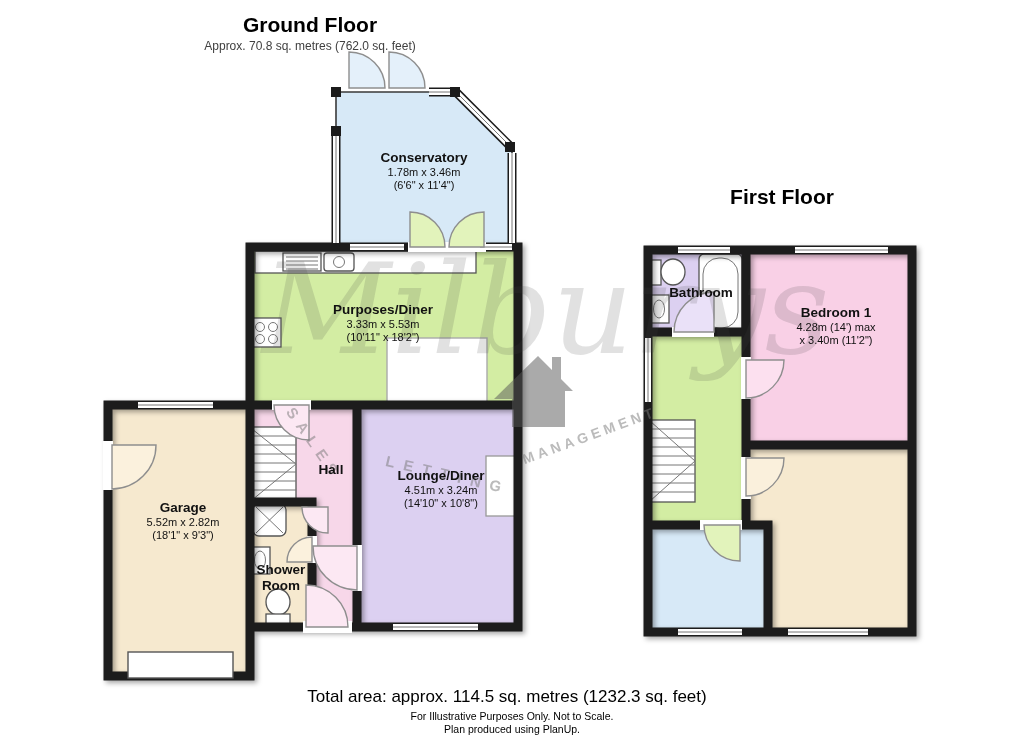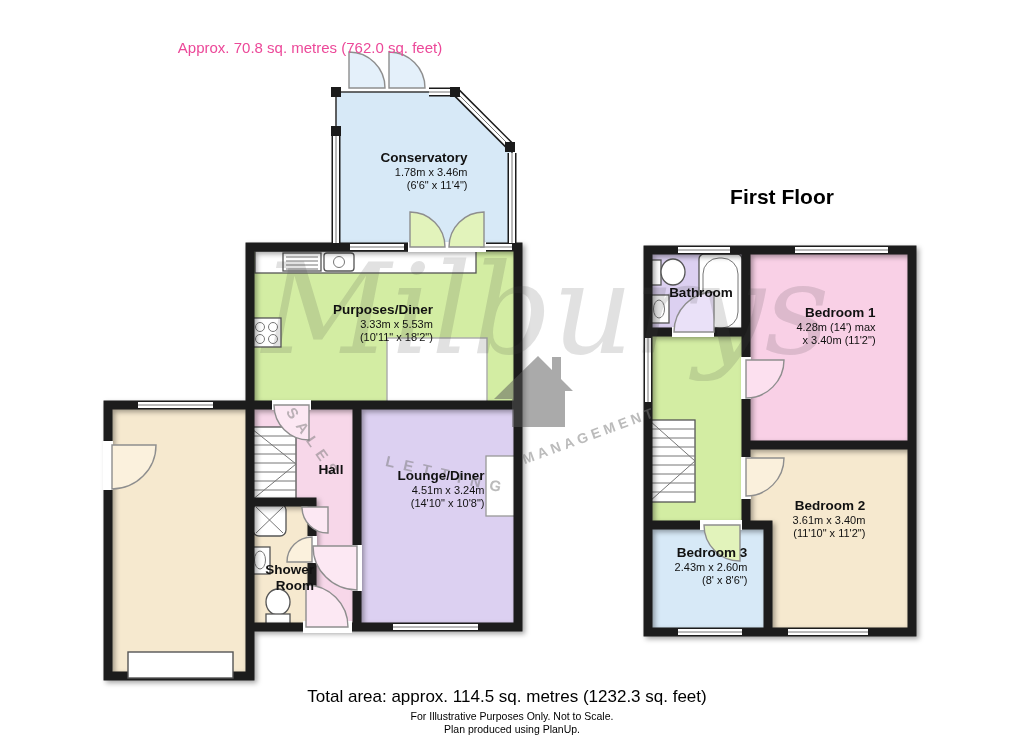--- a/index.html
+++ b/index.html
@@ -25,22 +25,22 @@
   .win-b{stroke:#1b1b1b;stroke-width:9;fill:none;stroke-linecap:butt;}
   .win-w{stroke:#fff;stroke-width:6;fill:none;stroke-linecap:butt;}
   .win-m{stroke:#777;stroke-width:1;fill:none;stroke-linecap:butt;}
   .fix{fill:#fff;stroke:#555;stroke-width:1.3;}
   .fixline{stroke:#777;stroke-width:1;fill:none;}
   .door{stroke:#8e8e8e;stroke-width:1.4;}
   .post{fill:#1b1b1b;}
 
   .floor-title{position:absolute;transform:translateX(-50%);font-weight:bold;
                font-size:21px;color:#000;white-space:nowrap;}
-  .floor-sub{position:absolute;transform:translateX(-50%);font-size:15px;color:#ec4899;white-space:nowrap;}
-  .room-label{position:absolute;transform:translate(-50%,-50%);text-align:right;
+  .floor-sub{position:absolute;transform:translateX(-50%);font-size:12px;color:#404040;white-space:nowrap;}
+  .room-label{position:absolute;transform:translate(-50%,-50%);text-align:center;
               color:#111;line-height:1.2;pointer-events:none;white-space:nowrap;z-index:3;}
   .room-label .rn{font-weight:bold;font-size:13.5px;}
   .room-label .rd{font-size:11px;}
   .room-label.wrap{white-space:normal;width:66px;}
   .footer-total{position:absolute;transform:translateX(-50%);font-size:17px;color:#000;white-space:nowrap;}
   .footer-small{position:absolute;transform:translateX(-50%);font-size:10.5px;color:#000;white-space:nowrap;}
 
   .wm-brand{position:absolute;left:262px;top:236px;z-index:2;pointer-events:none;
             font-family:"DejaVu Serif",serif;font-style:italic;font-size:126px;
             color:rgba(70,70,70,0.16);white-space:nowrap;}
@@ -222,60 +222,56 @@
 </svg>
 
 <div class="wm-brand">Milburys</div>
 <svg class="wm-house" width="1020" height="741" viewBox="0 0 1020 741">
   <path d="M494,399 L538,356 L552,370 L552,357 L561,357 L561,379 L573,391 L565,391 L565,427 L512,427 L512,399 Z" fill="#555" opacity="0.5"></path>
 </svg>
 <div class="wm-tag wm-sales">SALES</div>
 <div class="wm-tag wm-letting">LETTING</div>
 <div class="wm-tag wm-mgmt">MANAGEMENT</div>
 
+<div class="floor-title" style="left:310px;top:13px">Ground Floor</div>
 <div class="floor-sub" style="left:310px;top:39px">Approx. 70.8 sq. metres (762.0 sq. feet)</div>
 <div class="floor-title" style="left:782px;top:185px">First Floor</div>
 
 <div class="room-label" style="left:424px;top:171px">
   <div class="rn">Conservatory</div>
   <div class="rd">1.78m x 3.46m</div>
   <div class="rd">(6'6" x 11'4")</div>
 </div>
 <div class="room-label" style="left:383px;top:323px">
   <div class="rn">Purposes/Diner</div>
   <div class="rd">3.33m x 5.53m</div>
   <div class="rd">(10'11" x 18'2")</div>
 </div>
 <div class="room-label" style="left:331px;top:470px">
   <div class="rn">Hall</div>
 </div>
+<div class="room-label" style="left:183px;top:521px">
+  <div class="rn">Garage</div>
+  <div class="rd">5.52m x 2.82m</div>
+  <div class="rd">(18'1" x 9'3")</div>
+</div>
 <div class="room-label wrap" style="left:281px;top:578px">
   <div class="rn">Shower Room</div>
 </div>
 <div class="room-label" style="left:441px;top:489px">
   <div class="rn">Lounge/Diner</div>
   <div class="rd">4.51m x 3.24m</div>
   <div class="rd">(14'10" x 10'8")</div>
 </div>
 <div class="room-label" style="left:701px;top:293px">
   <div class="rn">Bathroom</div>
 </div>
 <div class="room-label" style="left:836px;top:326px">
   <div class="rn">Bedroom 1</div>
   <div class="rd">4.28m (14') max</div>
   <div class="rd">x 3.40m (11'2")</div>
 </div>
-<div class="room-label" style="left:829px;top:519px">
-  <div class="rn">Bedroom 2</div>
-  <div class="rd">3.61m x 3.40m</div>
-  <div class="rd">(11'10" x 11'2")</div>
-</div>
-<div class="room-label" style="left:711px;top:566px">
-  <div class="rn">Bedroom 3</div>
-  <div class="rd">2.43m x 2.60m</div>
-  <div class="rd">(8' x 8'6")</div>
-</div>
 
 <div class="footer-total" style="left:507px;top:687px">Total area: approx. 114.5 sq. metres (1232.3 sq. feet)</div>
 <div class="footer-small" style="left:512px;top:710px">For Illustrative Purposes Only. Not to Scale.</div>
 <div class="footer-small" style="left:512px;top:723px">Plan produced using PlanUp.</div>
 
 </div>
 
 </body></html>

